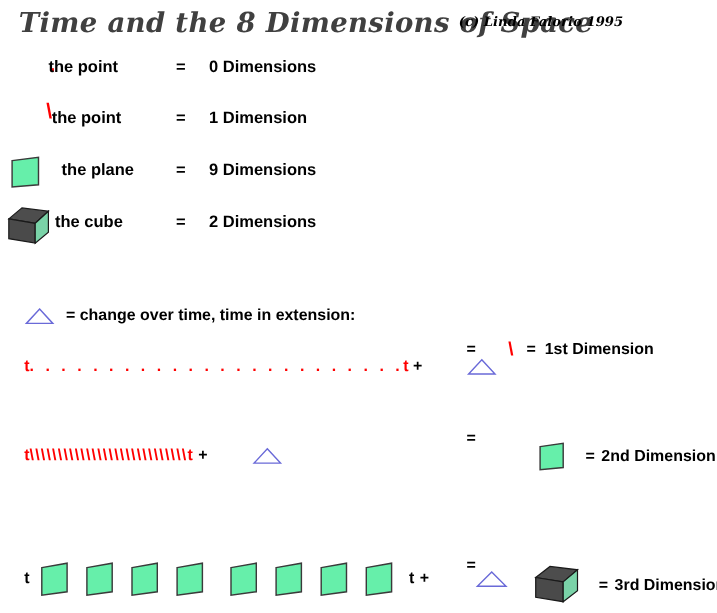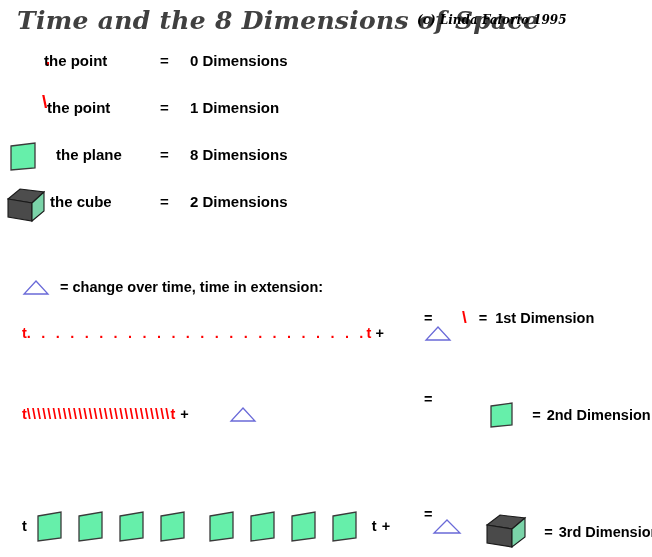--- a/index.html
+++ b/index.html
@@ -97,21 +97,21 @@
   </div>
 
   <div class="defrow" style="top:142px;">
     <div class="glyph" style="left:8px;top:-2px;">
       <svg width="40" height="34" viewBox="0 0 40 34">
         <polygon points="3,6 27,3 27,28 3,30" fill="#66EFAA" stroke="#3a3a3a" stroke-width="1.3"></polygon>
       </svg>
     </div>
     <div class="name" style="left:56px;top:4px;text-align:center;">the plane</div>
     <div class="eq" style="top:4px;">=</div>
-    <div class="val" style="top:4px;">8 Dimensions</div>
+    <div class="val" style="top:4px;">9 Dimensions</div>
   </div>
 
   <div class="defrow" style="top:188px;">
     <div class="glyph" style="left:6px;top:-1px;">
       <svg width="46" height="38" viewBox="0 0 46 38">
         <polygon points="2,12 14,2 38,5 26,16" fill="#4d4d4d" stroke="#1a1a1a" stroke-width="1.1"></polygon>
         <polygon points="2,12 26,16 26,34 2,30" fill="#4a4a4a" stroke="#1a1a1a" stroke-width="1.1"></polygon>
         <polygon points="26,16 38,5 38,24 26,34" fill="#7ad3a8" stroke="#1a1a1a" stroke-width="1.1"></polygon>
       </svg>
     </div>

